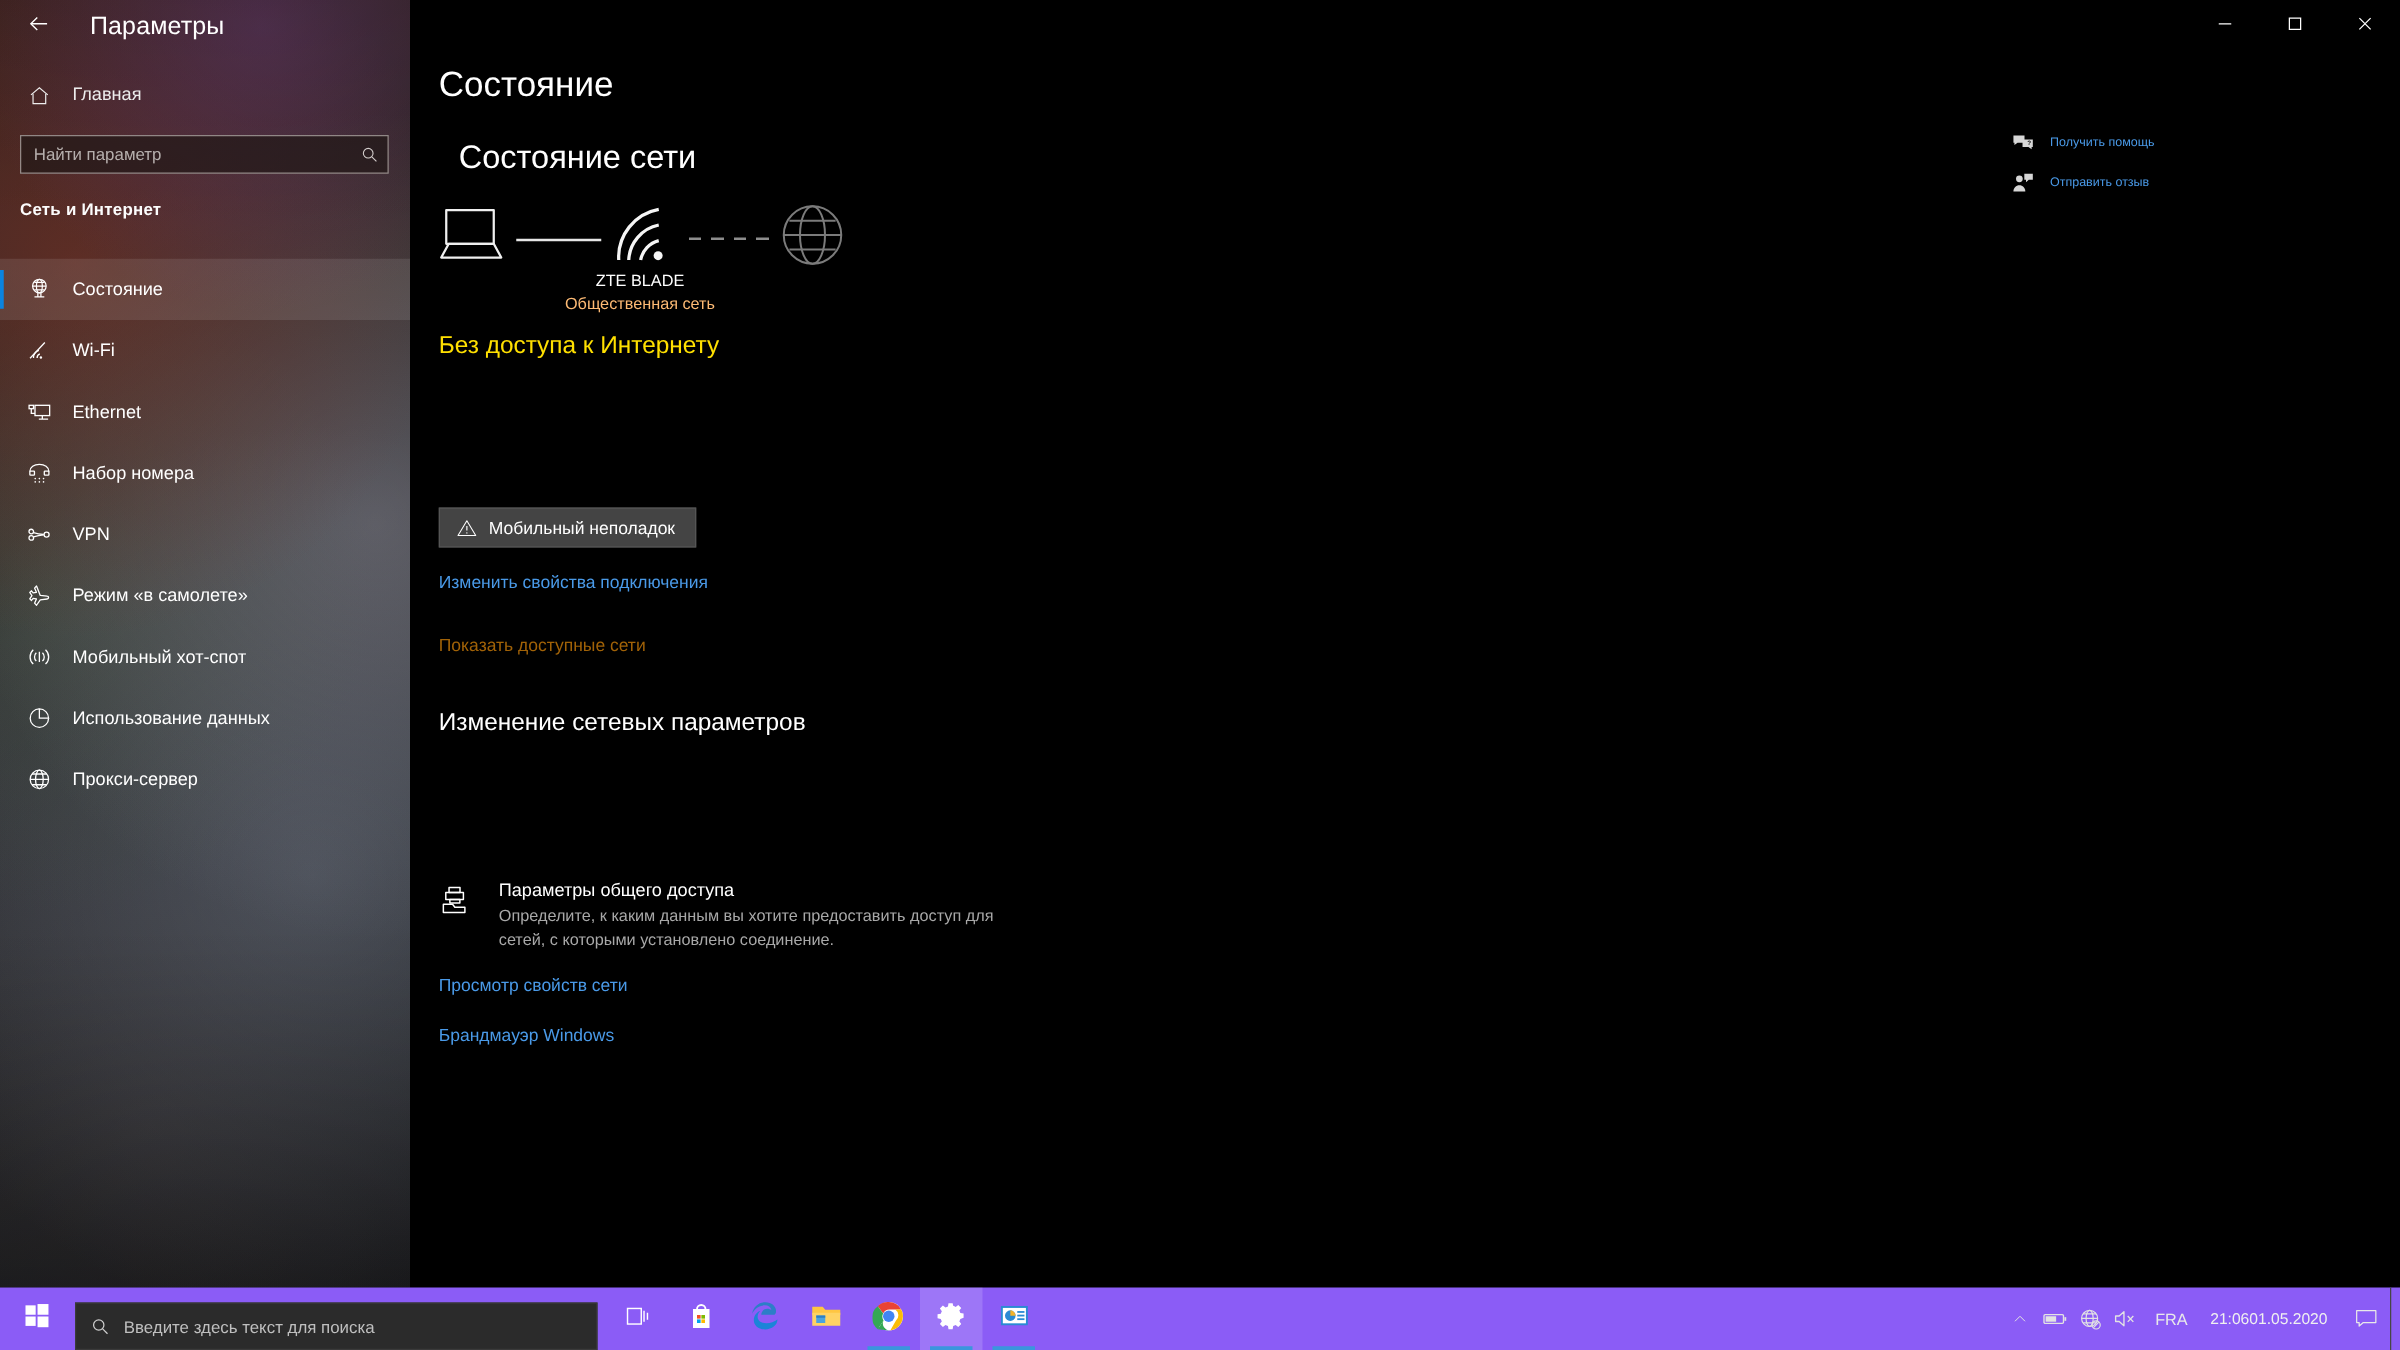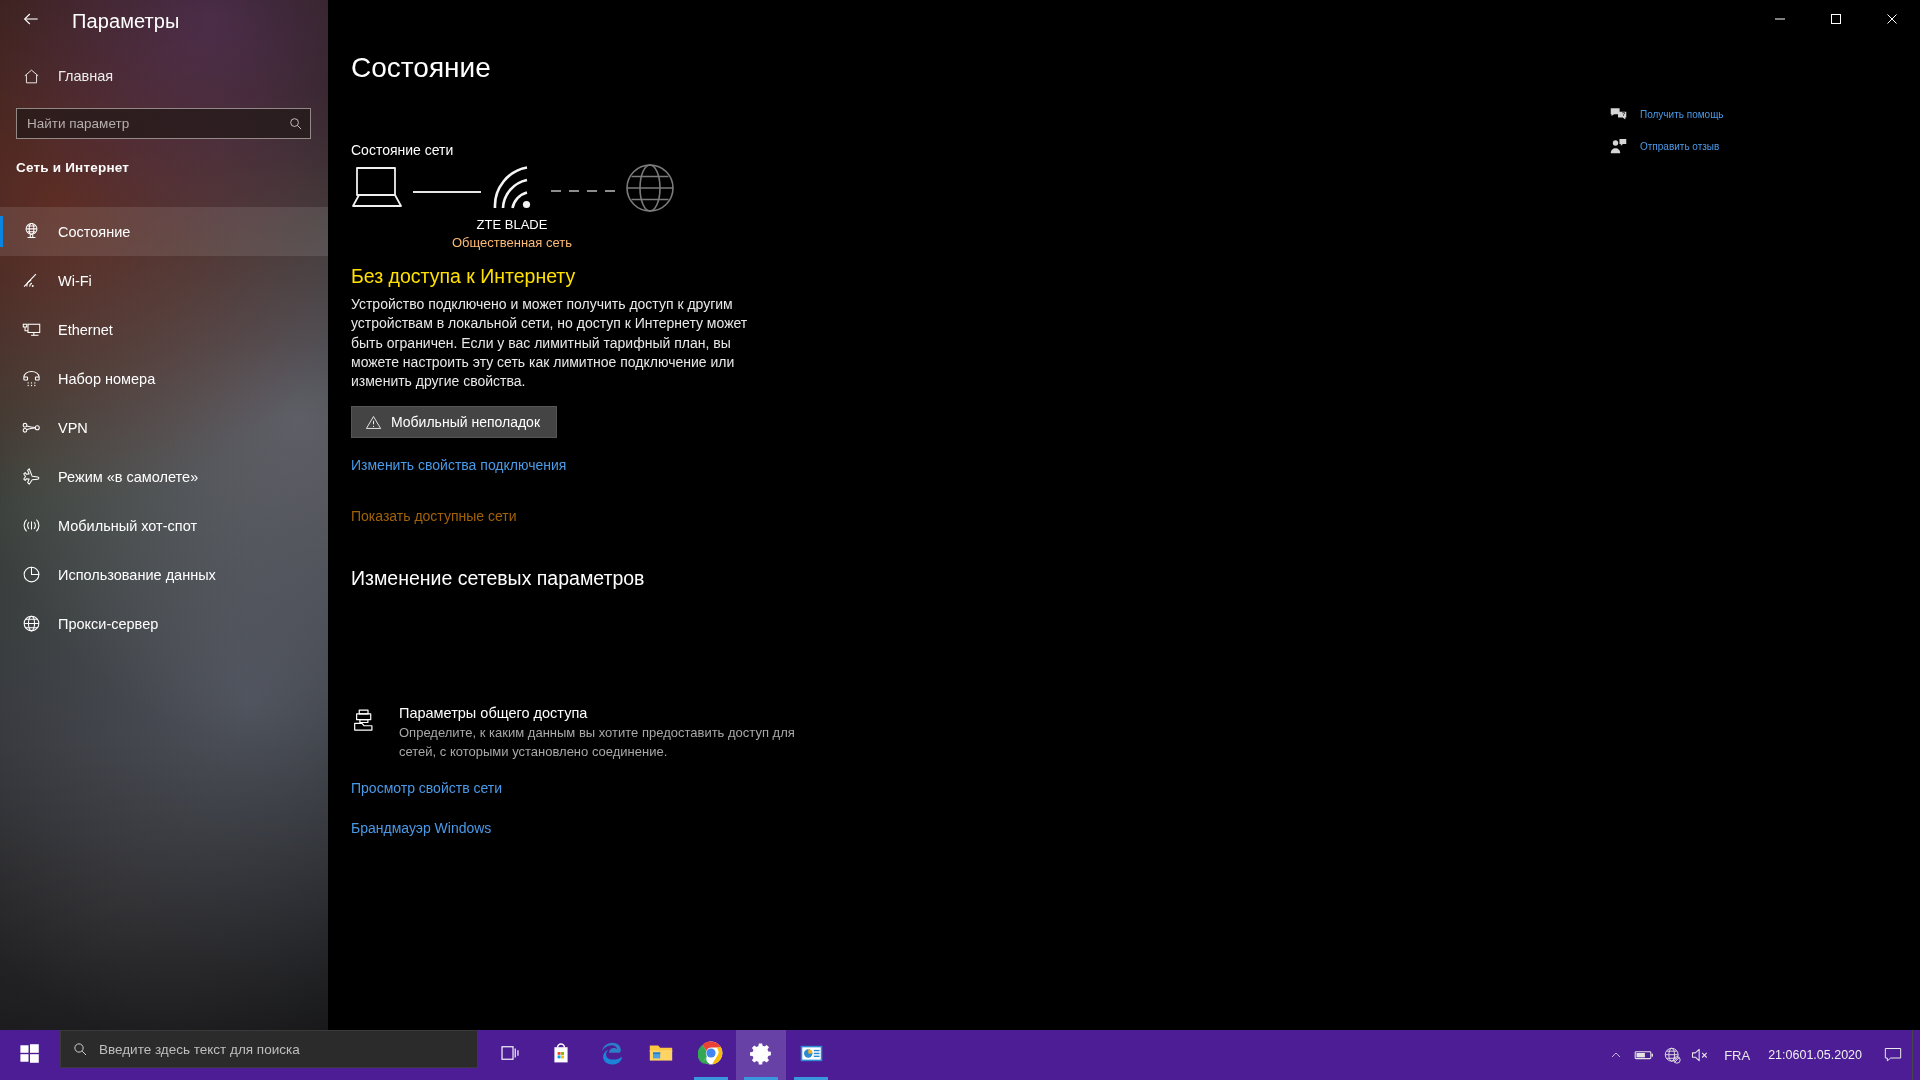--- a/index.html
+++ b/index.html
@@ -85,21 +85,21 @@
   .nav-item.selected::before {
     content: ""; position: absolute; left: 0; top: 9px; width: 3px; height: 31px;
     background: #0a84e0;
   }
   .nav-item .ico { width: 34px; display: flex; align-items: center; justify-content: center; color: #fff; }
   .nav-item .lbl { font-size: 14.5px; color: #fff; margin-left: 10px; white-space: nowrap; }
 
   
   .content { position: absolute; left: 328px; top: 0; width: 1592px; height: 1030px; background: #000; overflow: hidden; }
   .page-title { position: absolute; left: 23px; top: 52px; font-size: 28px; color: #fff; font-weight: normal; }
-  .sec-head-1 { position: absolute; left: 23px; top: 110px; font-size: 14px; color: #fff; font-weight: normal; margin-top: 32px; }
+  .sec-head-1 { position: absolute; left: 39px; top: 110px; font-size: 26px; color: #fff; font-weight: normal; }
 
   .netdiagram { position: absolute; left: 23px; top: 155px; width: 320px; height: 95px; }
   .nd-laptop { position: absolute; left: 0; top: 10px; }
   .nd-solid { position: absolute; left: 62px; top: 36px; width: 68px; height: 2px; background: #e6e6e6; }
   .nd-wifi { position: absolute; left: 140px; top: 10px; }
   .nd-dash { position: absolute; left: 200px; top: 35px; width: 68px; height: 2px;
     background: repeating-linear-gradient(90deg, #8d8d8d 0 10px, transparent 10px 18px); }
   .nd-globe { position: absolute; left: 274px; top: 8px; color: #7b7b7b; }
   .nd-name { position: absolute; left: 96px; top: 62px; width: 130px; text-align: center; font-size: 13px; color: #fff; }
   .nd-type { position: absolute; left: 76px; top: 80px; width: 170px; text-align: center; font-size: 13px; color: #fdba74; }
@@ -135,21 +135,21 @@
   .link-firewall { position: absolute; left: 23px; top: 820px; }
 
   .helplinks { position: absolute; right: 118px; top: 98px; width: 200px; }
   .help-row { display: flex; align-items: center; height: 32px; cursor: default; }
   .help-row .hico { width: 32px; display: flex; align-items: center; justify-content: center; color: #d6d6d6; }
   .help-row .hlbl { font-size: 10px; color: #4a9ae8; margin-left: 6px; }
 
   
   .taskbar {
     position: absolute; left: 0; bottom: 0; width: 1920px; height: 50px;
-    background: #4c1d95; display: flex; align-items: flex-start; z-index: 40;
+    background: #8b5cf6; display: flex; align-items: flex-end; z-index: 40;
   }
   .start-btn { width: 58px; height: 50px; display:flex; align-items:center; justify-content:center; cursor: default; }
   .tb-search {
     width: 418px; height: 38px; background: #2b2b2b; border: 1px solid #3a3a3a;
     display: flex; align-items: center; margin-left: 2px; cursor: text;
   }
   .tb-search .ico { width: 38px; display:flex; align-items:center; justify-content:center; color:#cfcfcf; }
   .tb-search input {
     flex:1; background: transparent; border: 0; outline: none; color: #d8d8d8;
     font-size: 13.5px; font-family: inherit; height: 100%;
@@ -375,21 +375,20 @@
           <circle cx="25" cy="25" r="23"></circle>
             <ellipse cx="25" cy="25" rx="10" ry="23"></ellipse>
           <path d="M2 25h46M6.5 13.5h37M6.5 36.5h37"></path>
         </svg>
       </span>
       <div class="nd-name">ZTE BLADE</div>
       <div class="nd-type">Общественная сеть</div>
     </div>
 
     <div class="status-head">Без доступа к Интернету</div>
-    <div class="status-desc">Устройство подключено и может получить доступ к другим устройствам в локальной сети, но доступ к Интернету может быть ограничен. Если у вас лимитный тарифный план, вы можете настроить эту сеть как лимитное подключение или изменить другие свойства.</div>
 
     <div class="btn-trouble">
       <span class="warn">
         <svg width="17" height="17" viewBox="0 0 24 24" fill="none" stroke="currentColor" stroke-width="1.2" stroke-linejoin="round">
           <path d="M12 3.6 22 20.4H2z"></path>
             <path d="M12 9.6v5" stroke-width="1.3"></path>
             <circle cx="12" cy="17.4" r=".8" fill="currentColor" stroke="none"></circle>
         </svg>
       </span>
       <span class="lbl">Мобильный неполадок</span>

